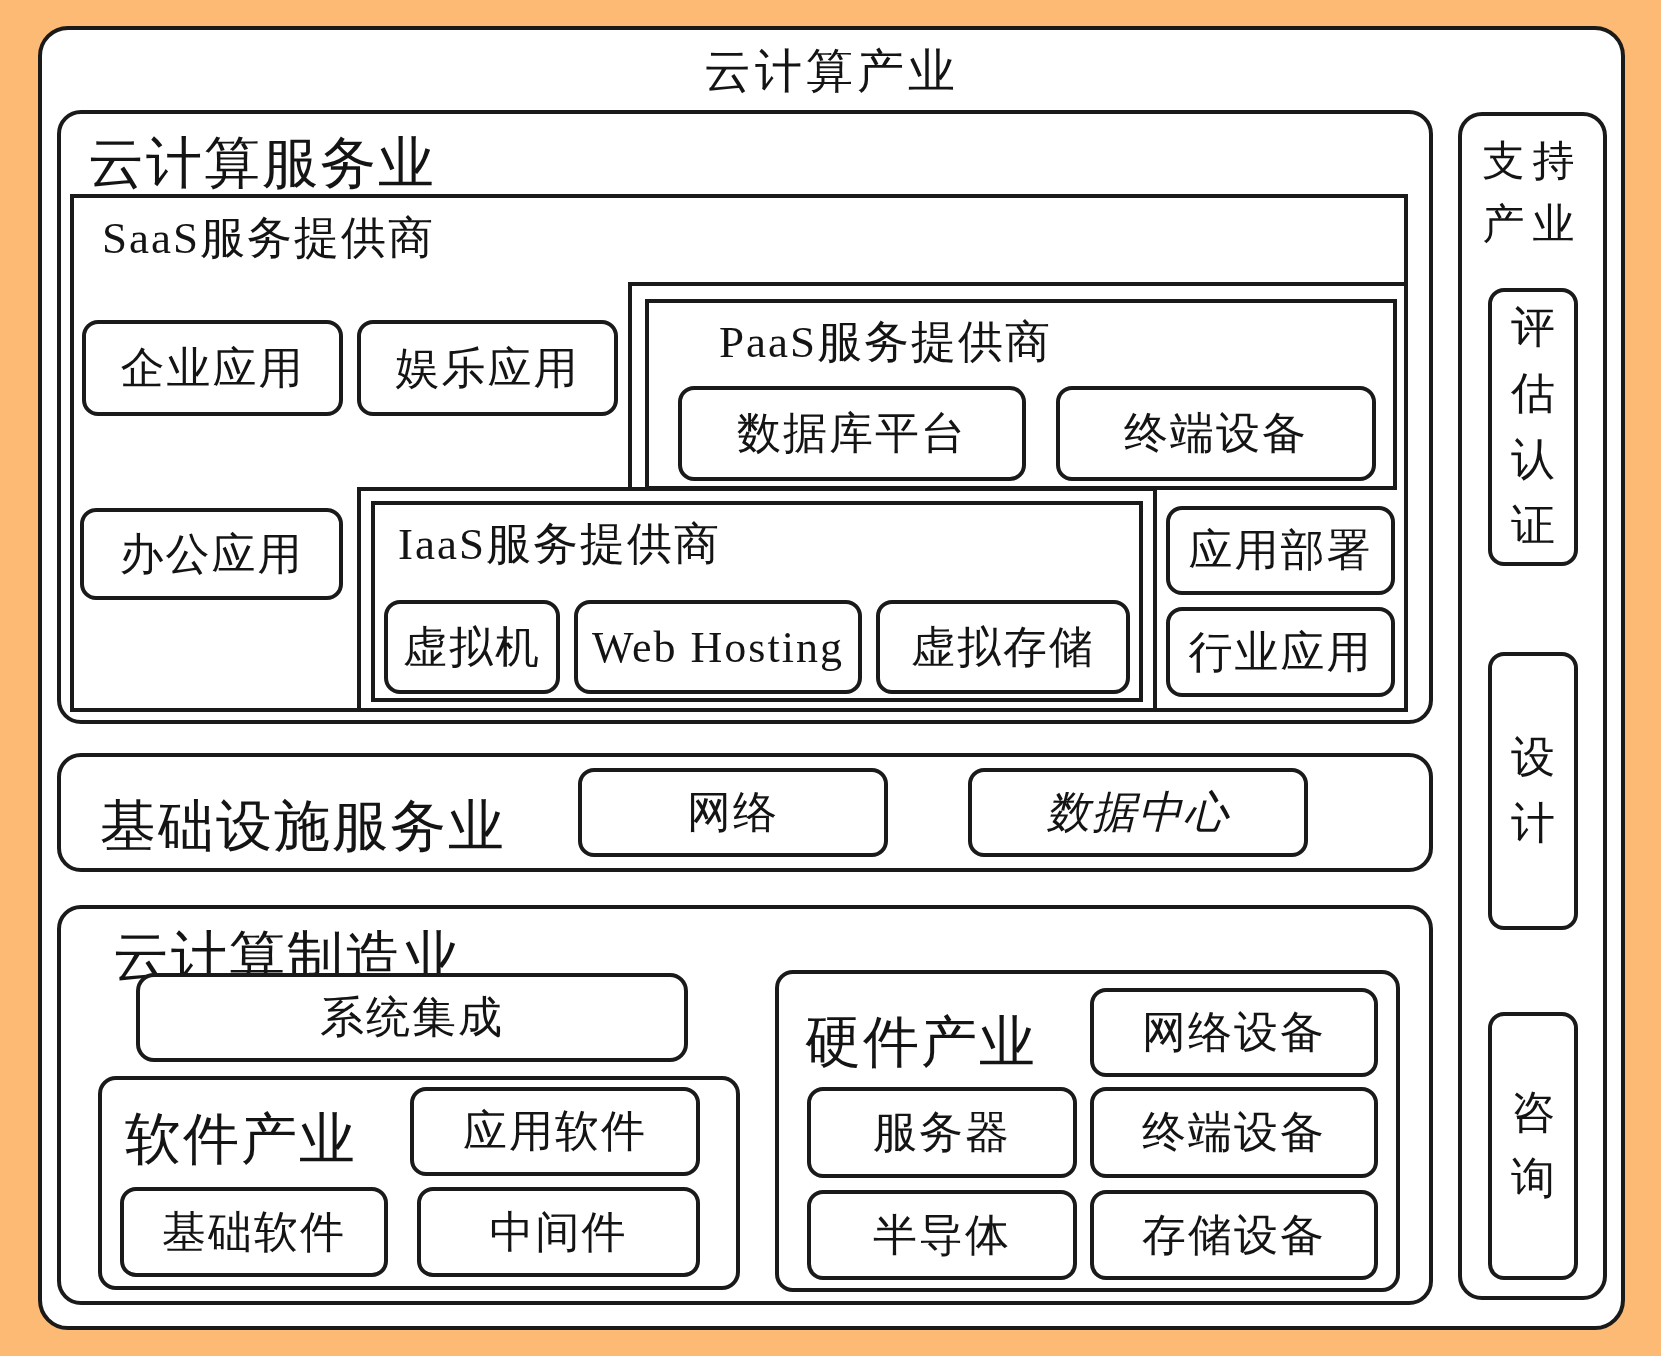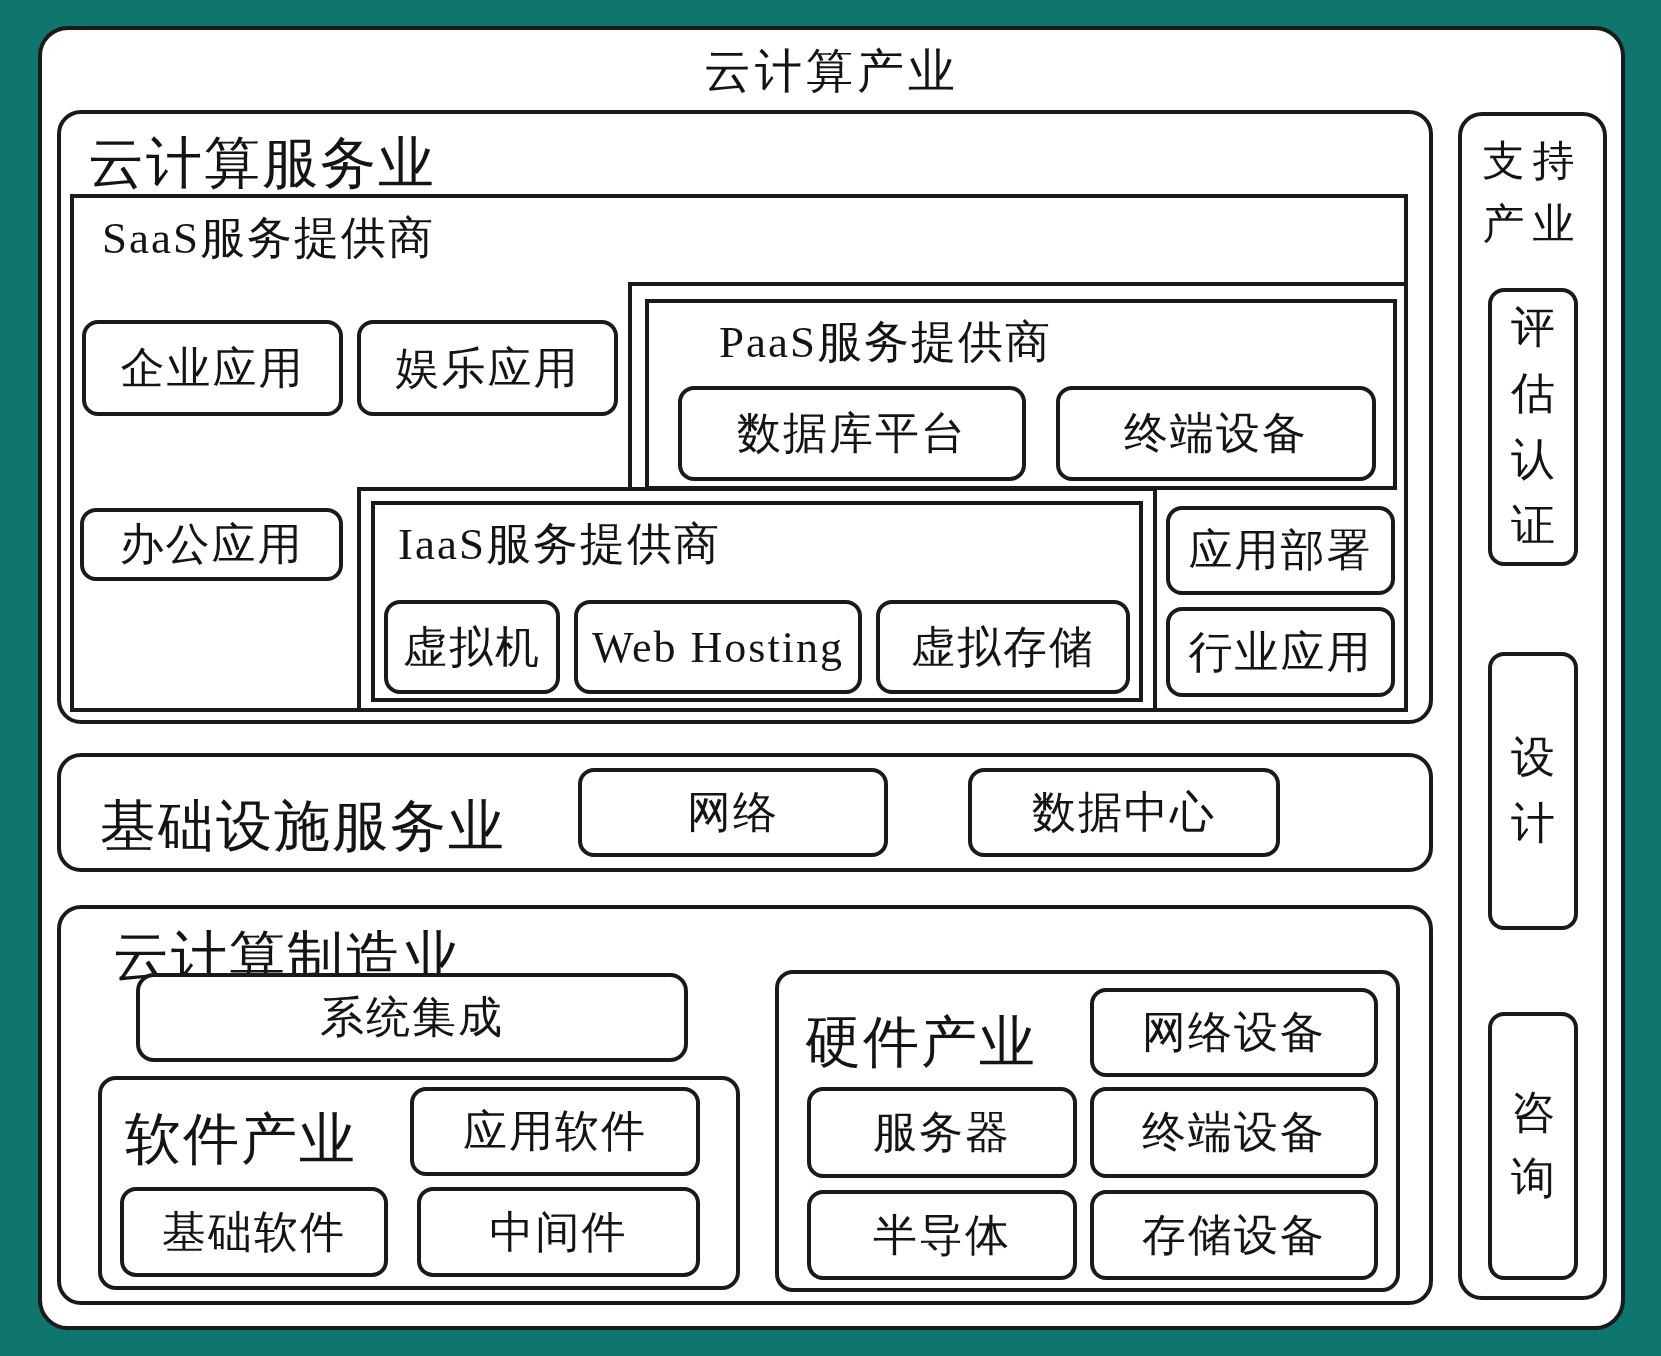--- a/index.html
+++ b/index.html
@@ -1,17 +1,17 @@
 <!DOCTYPE html>
 <html><head>
 <meta charset="utf-8">
 <style>
   html,body{margin:0;padding:0;background:#fff;}
   #stage{
-    position:relative;width:1661px;height:1356px;background:#0f766e;overflow:hidden;
+    position:relative;width:1661px;height:1356px;background:#fdba74;overflow:hidden;
     font-family:"Liberation Serif","DejaVu Serif",serif;color:#141414;
   }
   .box{
     position:absolute;box-sizing:border-box;border:4px solid #1a1a1a;background:#fff;
   }
   .leaf{
     display:flex;align-items:center;justify-content:center;
     border-radius:16px;font-size:44px;letter-spacing:2px;white-space:nowrap;
   }
   .lbl{
@@ -43,42 +43,42 @@
   <div class="box" style="left:38px;top:26px;width:1587px;height:1304px;border-radius:30px;"></div>
   <div id="title" style="left:38px;top:40px;width:1587px;">云计算产业</div>
 
   <div class="box" style="left:57px;top:110px;width:1376px;height:614px;border-radius:24px;"></div>
   <div class="lbl" style="left:88px;top:126px;">云计算服务业</div>
 
   <div class="box" style="left:70px;top:194px;width:1338px;height:518px;"></div>
   <div class="lbl" style="left:102px;top:208px;font-size:45px;">SaaS服务提供商</div>
   <div class="box leaf" style="left:82px;top:320px;width:261px;height:96px;">企业应用</div>
   <div class="box leaf" style="left:357px;top:320px;width:261px;height:96px;">娱乐应用</div>
-  <div class="box leaf" style="left:80px;top:508px;width:263px;height:73px;">办公应用</div>
+  <div class="box leaf" style="left:80px;top:508px;width:263px;height:92px;">办公应用</div>
 
   <div class="box" style="left:628px;top:282px;width:780px;height:430px;"></div>
   <div class="box" style="left:645px;top:299px;width:752px;height:191px;"></div>
   <div class="lbl" style="left:676px;top:312px;font-size:45px;margin-left:43px;">PaaS服务提供商</div>
   <div class="box leaf" style="left:678px;top:386px;width:348px;height:95px;">数据库平台</div>
   <div class="box leaf" style="left:1056px;top:386px;width:320px;height:95px;">终端设备</div>
 
   <div class="box" style="left:357px;top:487px;width:800px;height:225px;"></div>
   <div class="box" style="left:371px;top:501px;width:772px;height:201px;"></div>
   <div class="lbl" style="left:398px;top:514px;font-size:45px;">IaaS服务提供商</div>
   <div class="box leaf" style="left:384px;top:600px;width:176px;height:94px;">虚拟机</div>
   <div class="box leaf" style="left:574px;top:600px;width:288px;height:94px;">Web Hosting</div>
   <div class="box leaf" style="left:876px;top:600px;width:254px;height:94px;">虚拟存储</div>
 
   <div class="box leaf" style="left:1166px;top:506px;width:229px;height:89px;">应用部署</div>
   <div class="box leaf" style="left:1166px;top:607px;width:229px;height:90px;">行业应用</div>
 
   <div class="box" style="left:57px;top:753px;width:1376px;height:119px;border-radius:24px;"></div>
   <div class="lbl" style="left:100px;top:789px;">基础设施服务业</div>
   <div class="box leaf" style="left:578px;top:768px;width:310px;height:89px;">网络</div>
-  <div class="box leaf" style="left:968px;top:768px;width:312px;height:89px;">数据中心</div>
+  <div class="box leaf" style="left:968px;top:768px;width:340px;height:89px;font-style:italic;">数据中心</div>
 
   <div class="box" style="left:57px;top:905px;width:1376px;height:400px;border-radius:24px;"></div>
   <div class="lbl" style="left:113px;top:920px;">云计算制造业</div>
   <div class="box leaf" style="left:136px;top:973px;width:552px;height:89px;border-radius:18px;">系统集成</div>
 
   <div class="box" style="left:98px;top:1076px;width:642px;height:214px;border-radius:18px;"></div>
   <div class="lbl" style="left:125px;top:1102px;">软件产业</div>
   <div class="box leaf" style="left:410px;top:1087px;width:290px;height:89px;">应用软件</div>
   <div class="box leaf" style="left:120px;top:1187px;width:268px;height:90px;">基础软件</div>
   <div class="box leaf" style="left:417px;top:1187px;width:283px;height:90px;">中间件</div>

